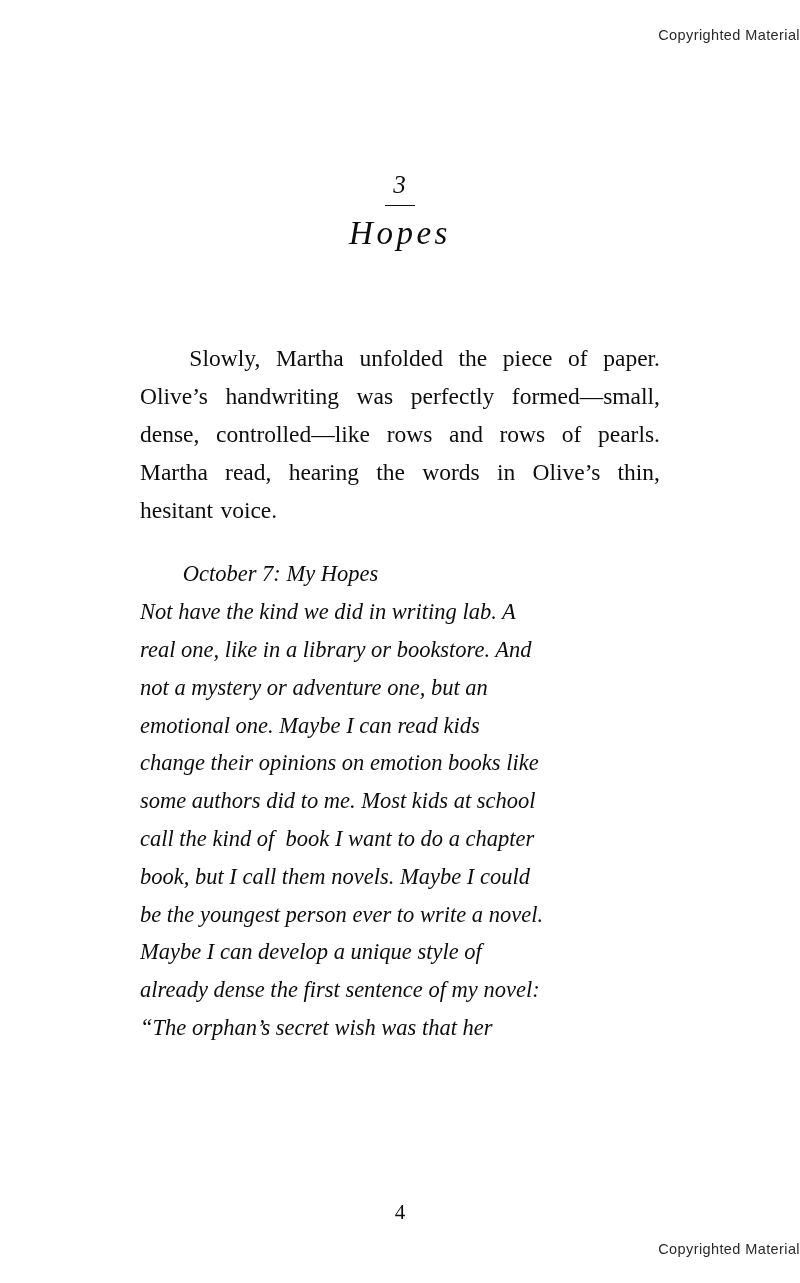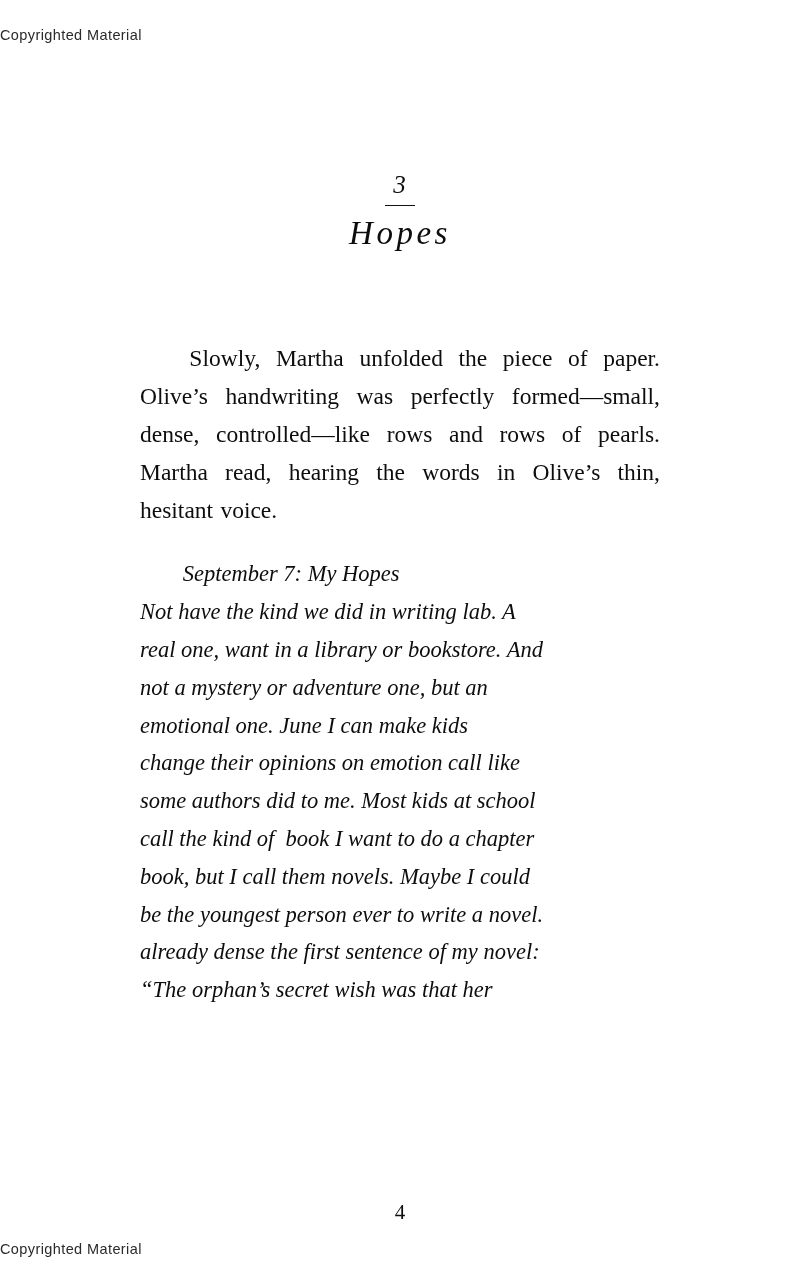--- a/index.html
+++ b/index.html
@@ -15,21 +15,21 @@
     color: #0d0d0d;
     overflow: hidden;
   }
   .page {
     position: absolute;
     inset: 0;
     display: flex;
     flex-direction: column;
   }
   .watermark {
-    text-align: left;
+    text-align: right;
     font-family: "Liberation Sans", sans-serif;
     font-size: 14.5px;
     letter-spacing: 0.4px;
     color: #2a2a2a;
   }
   .watermark-top {
     margin-top: 27px;
   }
   .watermark-bottom {
     position: absolute;
@@ -108,30 +108,31 @@
 
     <div class="chapter-head">
       <div class="chapter-number">3</div>
       <div class="chapter-rule"></div>
       <div class="chapter-title">Hopes</div>
     </div>
 
     <p class="body-text">Slowly, Martha unfolded the piece of  paper. Olive’s handwriting was perfectly formed—small, dense, controlled—like rows and rows of  pearls. Martha read, hearing the words in Olive’s thin, hesitant voice.</p>
 
     <div class="journal">
-      <span class="jline indent">September 7: My Hopes</span>
+      <span class="jline indent">October 7: My Hopes</span>
       <span class="jline">Not have the kind we did in writing lab. A</span>
-      <span class="jline">real one, want in a library or bookstore. And</span>
+      <span class="jline">real one, like in a library or bookstore. And</span>
       <span class="jline">not a mystery or adventure one, but an</span>
-      <span class="jline">emotional one. June I can make kids</span>
-      <span class="jline">change their opinions on emotion call like</span>
+      <span class="jline">emotional one. Maybe I can read kids</span>
+      <span class="jline">change their opinions on emotion books like</span>
       <span class="jline">some authors did to me. Most kids at school</span>
       <span class="jline">call the kind of  book I want to do a chapter</span>
       <span class="jline">book, but I call them novels. Maybe I could</span>
       <span class="jline">be the youngest person ever to write a novel.</span>
+      <span class="jline">Maybe I can develop a unique style of</span>
       <span class="jline">already dense the first sentence of my novel:</span>
       <span class="jline">“The orphan’s secret wish was that her</span>
     </div>
 
   </div>
 
   <div class="page-number">4</div>
 
   <div class="watermark watermark-bottom">Copyrighted Material</div>
 

